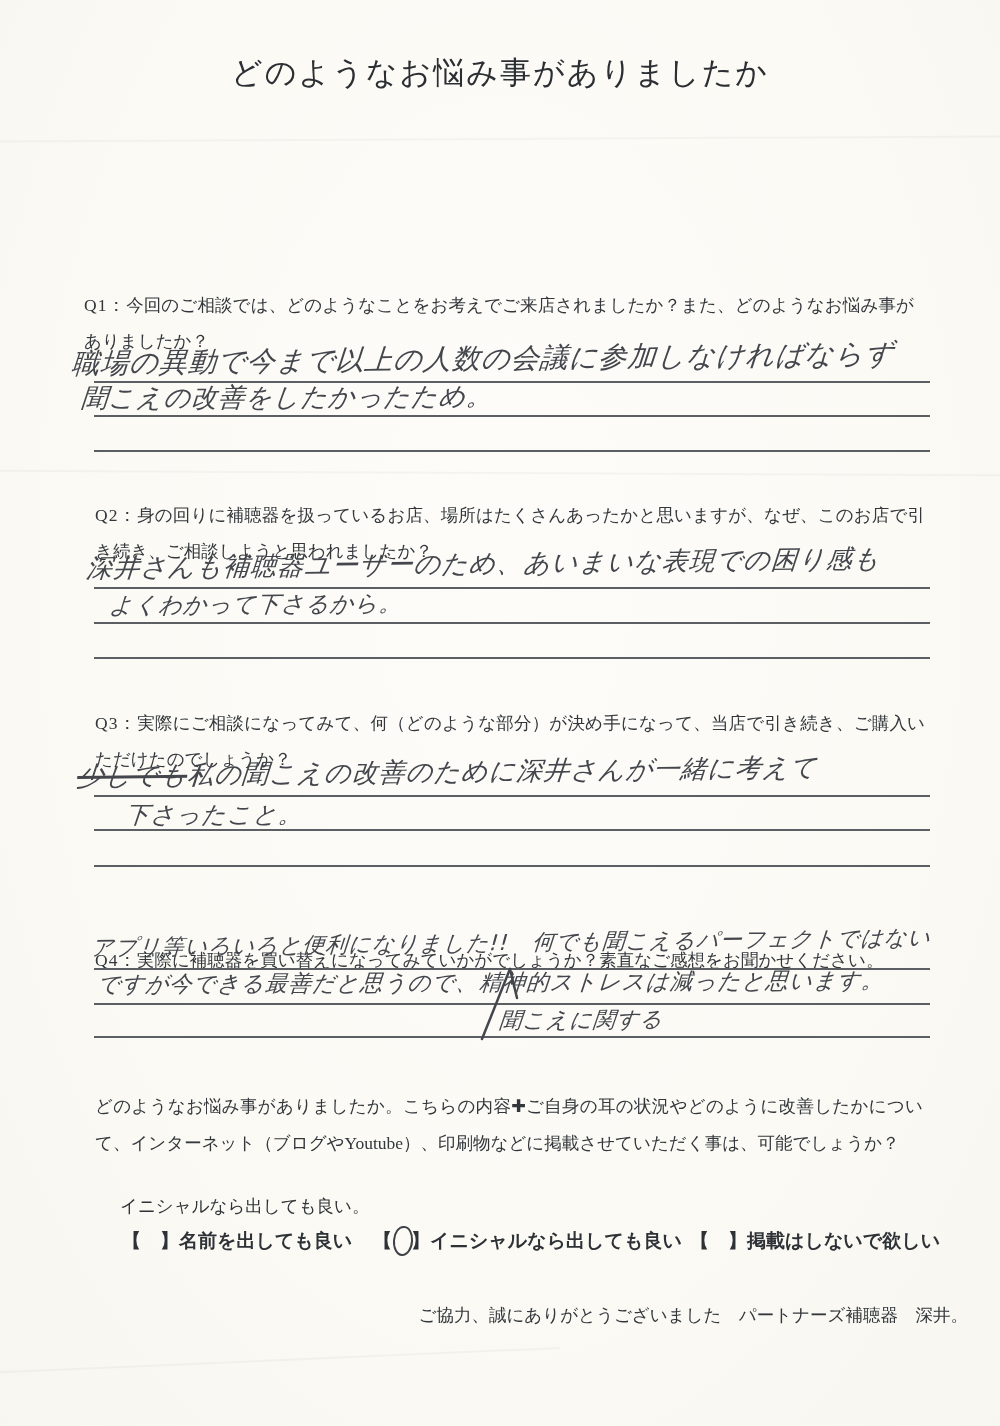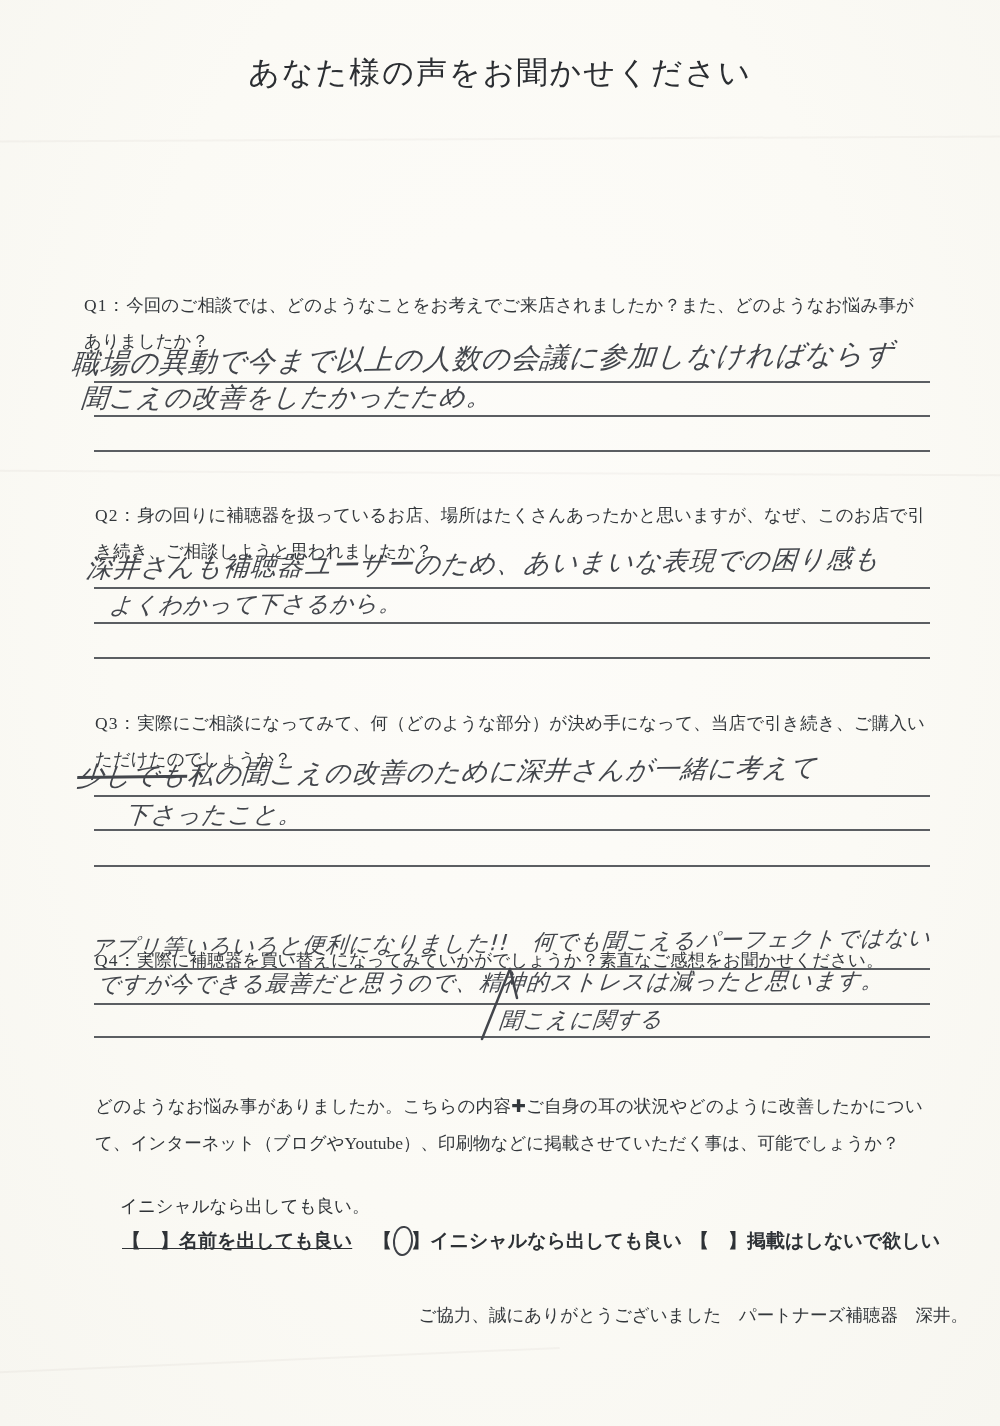--- a/index.html
+++ b/index.html
@@ -25,21 +25,21 @@
 </style>
 </head>
 <body>
 
 <div class="paper">
 
   <div class="abs crease" style="left:-20px;top:138px;width:1040px;height:2px;transform:rotate(-0.3deg);"></div>
   <div class="abs crease" style="left:-20px;top:472px;width:1040px;height:2px;transform:rotate(0.25deg);"></div>
   <div class="abs crease" style="left:-40px;top:1360px;width:600px;height:2px;transform:rotate(-2.5deg);"></div>
 
-  <h1 class="abs title" style="top:52px;">あなた様の声をお聞かせください</h1>
+  <h1 class="abs title" style="top:52px;">どのようなお悩み事がありましたか</h1>
 
 
   <p class="abs para" style="left:84px;top:287px;width:830px;line-height:36px;"><span class="qlabel">Q1：</span><span>今回のご相談では、どのようなことをお考えでご来店されましたか？また、どのようなお悩み事がありましたか？</span></p>
   <div class="abs rule" style="left:94px;top:381px;width:836px;"></div>
   <div class="abs rule" style="left:94px;top:415px;width:836px;"></div>
   <div class="abs rule" style="left:94px;top:450px;width:836px;"></div>
   <span class="abs hw" style="left:70px;top:345px;font-size:28px;">職場の異動で今まで以上の人数の会議に参加しなければならず</span>
   <span class="abs hw" style="left:80px;top:381px;font-size:26px;transform:skewX(-5deg) rotate(-0.3deg);">聞こえの改善をしたかったため。</span>
 
   <p class="abs para" style="left:95px;top:497px;width:830px;line-height:36px;"><span class="qlabel">Q2：</span><span>身の回りに補聴器を扱っているお店、場所はたくさんあったかと思いますが、なぜ、このお店で引き続き、ご相談しようと思われましたか？</span></p>
@@ -65,21 +65,21 @@
   <svg class="abs caret" style="left:472px;top:966px;" width="48" height="76" viewBox="0 0 48 76">
     <path d="M38,3 L10,73" stroke="#43464c" stroke-width="2.5" fill="none" stroke-linecap="round"></path>
     <path d="M38,3 L45,32" stroke="#43464c" stroke-width="2.5" fill="none" stroke-linecap="round"></path>
   </svg>
   <span class="abs hw" style="left:498px;top:1006px;font-size:22px;transform:skewX(-6deg) rotate(-0.5deg);">聞こえに関する</span>
 
   <p class="abs para" style="left:95px;top:1088px;width:828px;">どのようなお悩み事がありましたか。こちらの内容✚ご自身の耳の状況やどのように改善したかについて、インターネット（ブログやYoutube）、印刷物などに掲載させていただく事は、可能でしょうか？</p>
   <p class="abs instr" style="left:120px;top:1194px;">イニシャルなら出しても良い。</p>
 
   <div class="opts">
-    <span class="abs opt" style="left:122px;top:1228px;text-decoration:underline;">【　】名前を出しても良い</span>
+    <span class="abs opt" style="left:122px;top:1228px;">【　】名前を出しても良い</span>
     <span class="abs opt" style="left:373px;top:1228px;">【　】イニシャルなら出しても良い</span>
     <span class="abs opt" style="left:690px;top:1228px;">【　】掲載はしないで欲しい</span>
     <div class="abs circle" style="left:393px;top:1226px;"></div>
   </div>
 
   <p class="abs footer" style="right:16px;top:1287px;">ご協力、誠にありがとうございました　パートナーズ補聴器　深井。</p>
 
 </div>
 
 </body></html>

